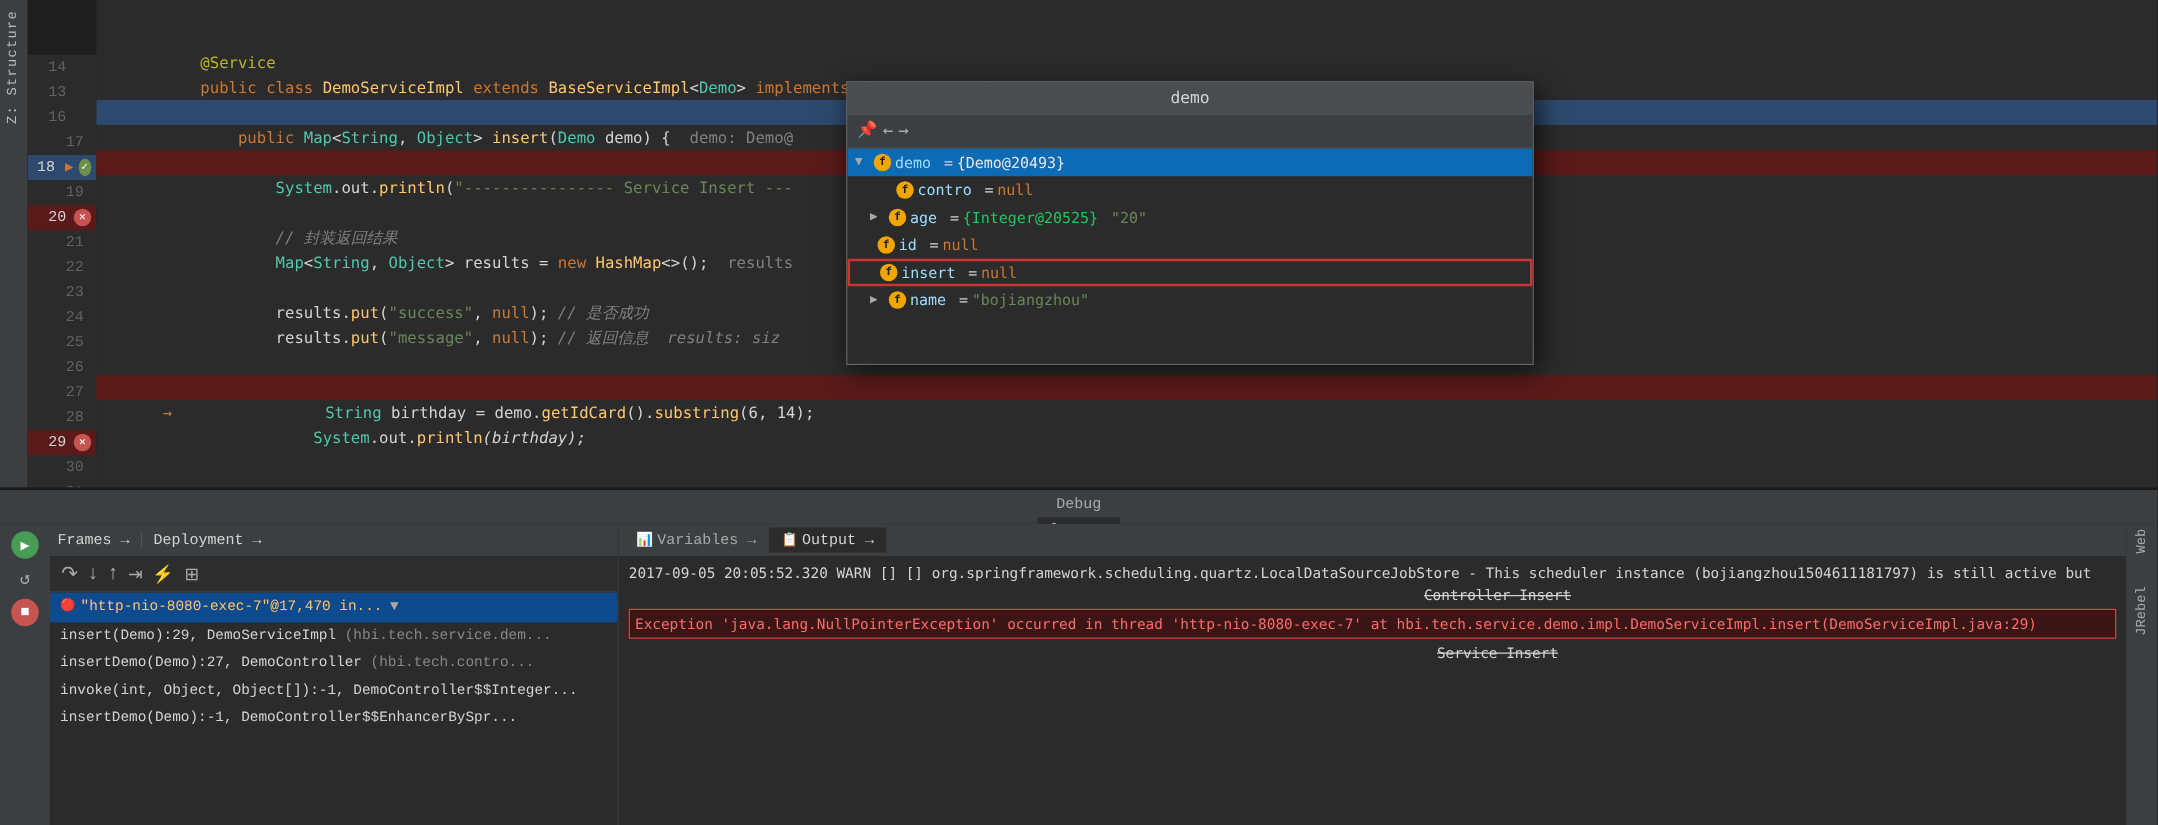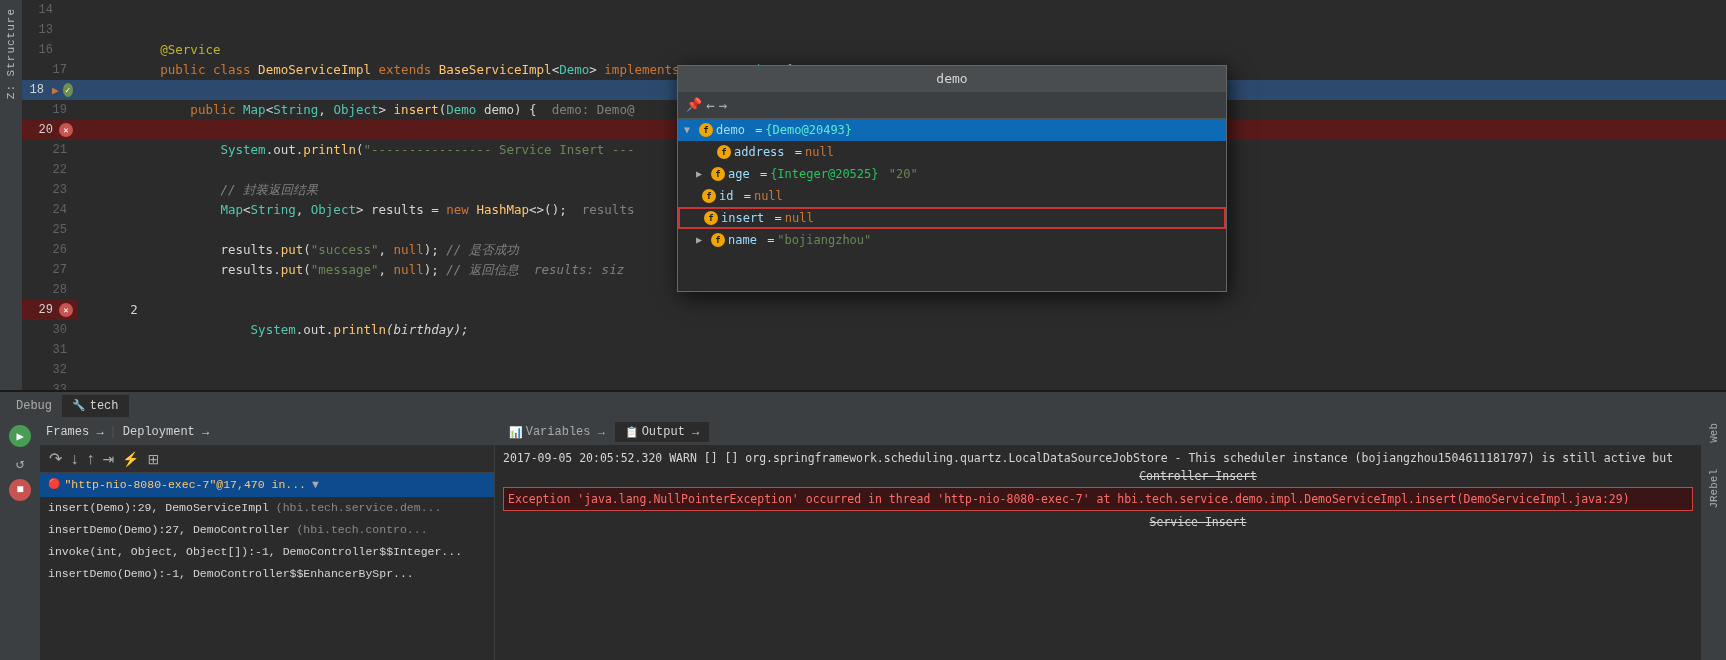--- a/index.html
+++ b/index.html
@@ -67,21 +67,21 @@
   </style>
 </head>
 <body>
 
 <div class="editor-area" style="height: 390px;">
 
   <div style="width:22px; background:#3c3f41; display:flex; flex-direction:column; align-items:center; padding-top:8px;">
     <span style="writing-mode:vertical-rl; transform:rotate(180deg); font-size:11px; color:#bbb; cursor:pointer; letter-spacing:1px;">Z: Structure</span>
   </div>
 
-  <div style="width:55px; background:#2b2b2b; flex-shrink:0; overflow:hidden;">
+  <div style="width:55px; background:#2b2b2b; flex-shrink:0; overflow:hidden;margin-top:44px;">
 
     <div class="line-num-row">
       <span class="line-num">14</span>
       <span class="gutter-icon"></span>
     </div>
 
     <div class="line-num-row">
       <span class="line-num">13</span>
       <span class="gutter-icon"></span>
     </div>
@@ -198,20 +198,23 @@
     <div class="code-line">
       <span style="color:#d4d4d4;">            results.</span><span style="color:#ffc66d;">put</span><span style="color:#d4d4d4;">(</span><span style="color:#6a8759;">"message"</span><span style="color:#d4d4d4;">, </span><span style="color:#cc7832;">null</span><span style="color:#d4d4d4;">); </span><span style="color:#808080; font-style:italic;">// 返回信息  results: siz</span>
     </div>
 
     <div class="code-line"></div>
 
     <div class="code-line">
       <span style="color:#d4d4d4;">2</span>
     </div>
 
+    <div class="code-line error-line" style="position:relative;">
+      <span style="color:#cc7832; margin-right:2px;">→</span><span style="color:#d4d4d4;">                </span><span style="color:#4ec9b0;">String </span><span style="color:#d4d4d4;">birthday = demo.</span><span style="color:#ffc66d;">getIdCard</span><span style="color:#d4d4d4;">().</span><span style="color:#ffc66d;">substring</span><span style="color:#d4d4d4;">(6, 14);</span>
+    </div>
 
     <div class="code-line">
       <span style="color:#d4d4d4;">                </span><span style="color:#4ec9b0;">System</span><span style="color:#d4d4d4;">.out.</span><span style="color:#ffc66d;">println</span><span style="color:#d4d4d4;font-style:italic;">(birthday);</span>
     </div>
 
     <div class="code-line"></div>
     <div class="code-line"></div>
     <div class="code-line"></div>
 
     <div style="position:absolute; top:65px; left:600px; width:550px; background:#3c3f41; border:1px solid #666; z-index:100; box-shadow:3px 5px 20px rgba(0,0,0,0.7);">
@@ -226,27 +229,27 @@
         <span style="color:#aaa; font-size:14px; cursor:pointer;">→</span>
       </div>
 
       <div style="background:#2b2b2b;">
 
         <div style="display:flex; align-items:center; height:22px; padding:0 6px; background:#0d6ab5; gap:3px; font-size:12px; font-family:Consolas,monospace;">
           <span style="width:12px; color:#aaa; font-size:10px;">▼</span>
           <span style="width:14px; height:14px; border-radius:50%; background:#f0a500; display:inline-flex; align-items:center; justify-content:center; font-size:9px; color:#1e1e1e; font-weight:bold; flex-shrink:0;">f</span>
           <span style="color:#9cdcfe;">demo</span>
           <span style="color:#d4d4d4;">&nbsp;= </span>
-          <span style="color:#5eead4;">{Demo@20493}</span>
+          <span style="color:#e5e5e5;">{Demo@20493}</span>
         </div>
 
         <div style="display:flex; align-items:center; height:22px; padding:0 6px; gap:3px; font-size:12px; font-family:Consolas,monospace; padding-left:24px;">
           <span style="width:12px; color:#aaa; font-size:10px;"></span>
           <span style="width:14px; height:14px; border-radius:50%; background:#f0a500; display:inline-flex; align-items:center; justify-content:center; font-size:9px; color:#1e1e1e; font-weight:bold; flex-shrink:0;">f</span>
-          <span style="color:#9cdcfe;">address</span>
+          <span style="color:#9cdcfe;">contro</span>
           <span style="color:#d4d4d4;">&nbsp;= </span>
           <span style="color:#cc7832;">null</span>
         </div>
 
         <div style="display:flex; align-items:center; height:22px; padding:0 6px; gap:3px; font-size:12px; font-family:Consolas,monospace; padding-left:18px;">
           <span style="width:12px; color:#aaa; font-size:10px;">▶</span>
           <span style="width:14px; height:14px; border-radius:50%; background:#f0a500; display:inline-flex; align-items:center; justify-content:center; font-size:9px; color:#1e1e1e; font-weight:bold; flex-shrink:0;">f</span>
           <span style="color:#9cdcfe;">age</span>
           <span style="color:#d4d4d4;">&nbsp;= </span>
           <span style="color:#22c55e;">{Integer@20525}</span>
@@ -276,21 +279,21 @@
         </div>
 
         <div style="height:40px;"></div>
       </div>
     </div>
   </div>
 </div>
 
 <div style="height:270px; background:#2b2b2b; border-top:2px solid #1a1a1a; display:flex; flex-direction:column;">
 
-  <div style="display:flex; background:#3c3f41; height:27px; align-items:center; padding:0 6px; flex-shrink:0;">
+  <div style="display:flex; background:#3c3f41; height:27px; align-items:center; padding:0 6px; flex-shrink:0;flex-direction:column;">
     <span style="padding:4px 10px; font-size:12px; color:#aaa; cursor:pointer;">Debug</span>
     <span style="padding:4px 10px; font-size:12px; color:#d4d4d4; background:#2b2b2b; cursor:pointer; display:flex; align-items:center; gap:4px;">
       <span style="color:#ffc66d; font-size:11px;">🔧</span>
       <span>tech</span>
     </span>
   </div>
 
   <div style="display:flex; flex:1; overflow:hidden;">
 
     <div style="width:40px; background:#3c3f41; display:flex; flex-direction:column; align-items:center; padding:6px 4px; gap:5px; flex-shrink:0;">

